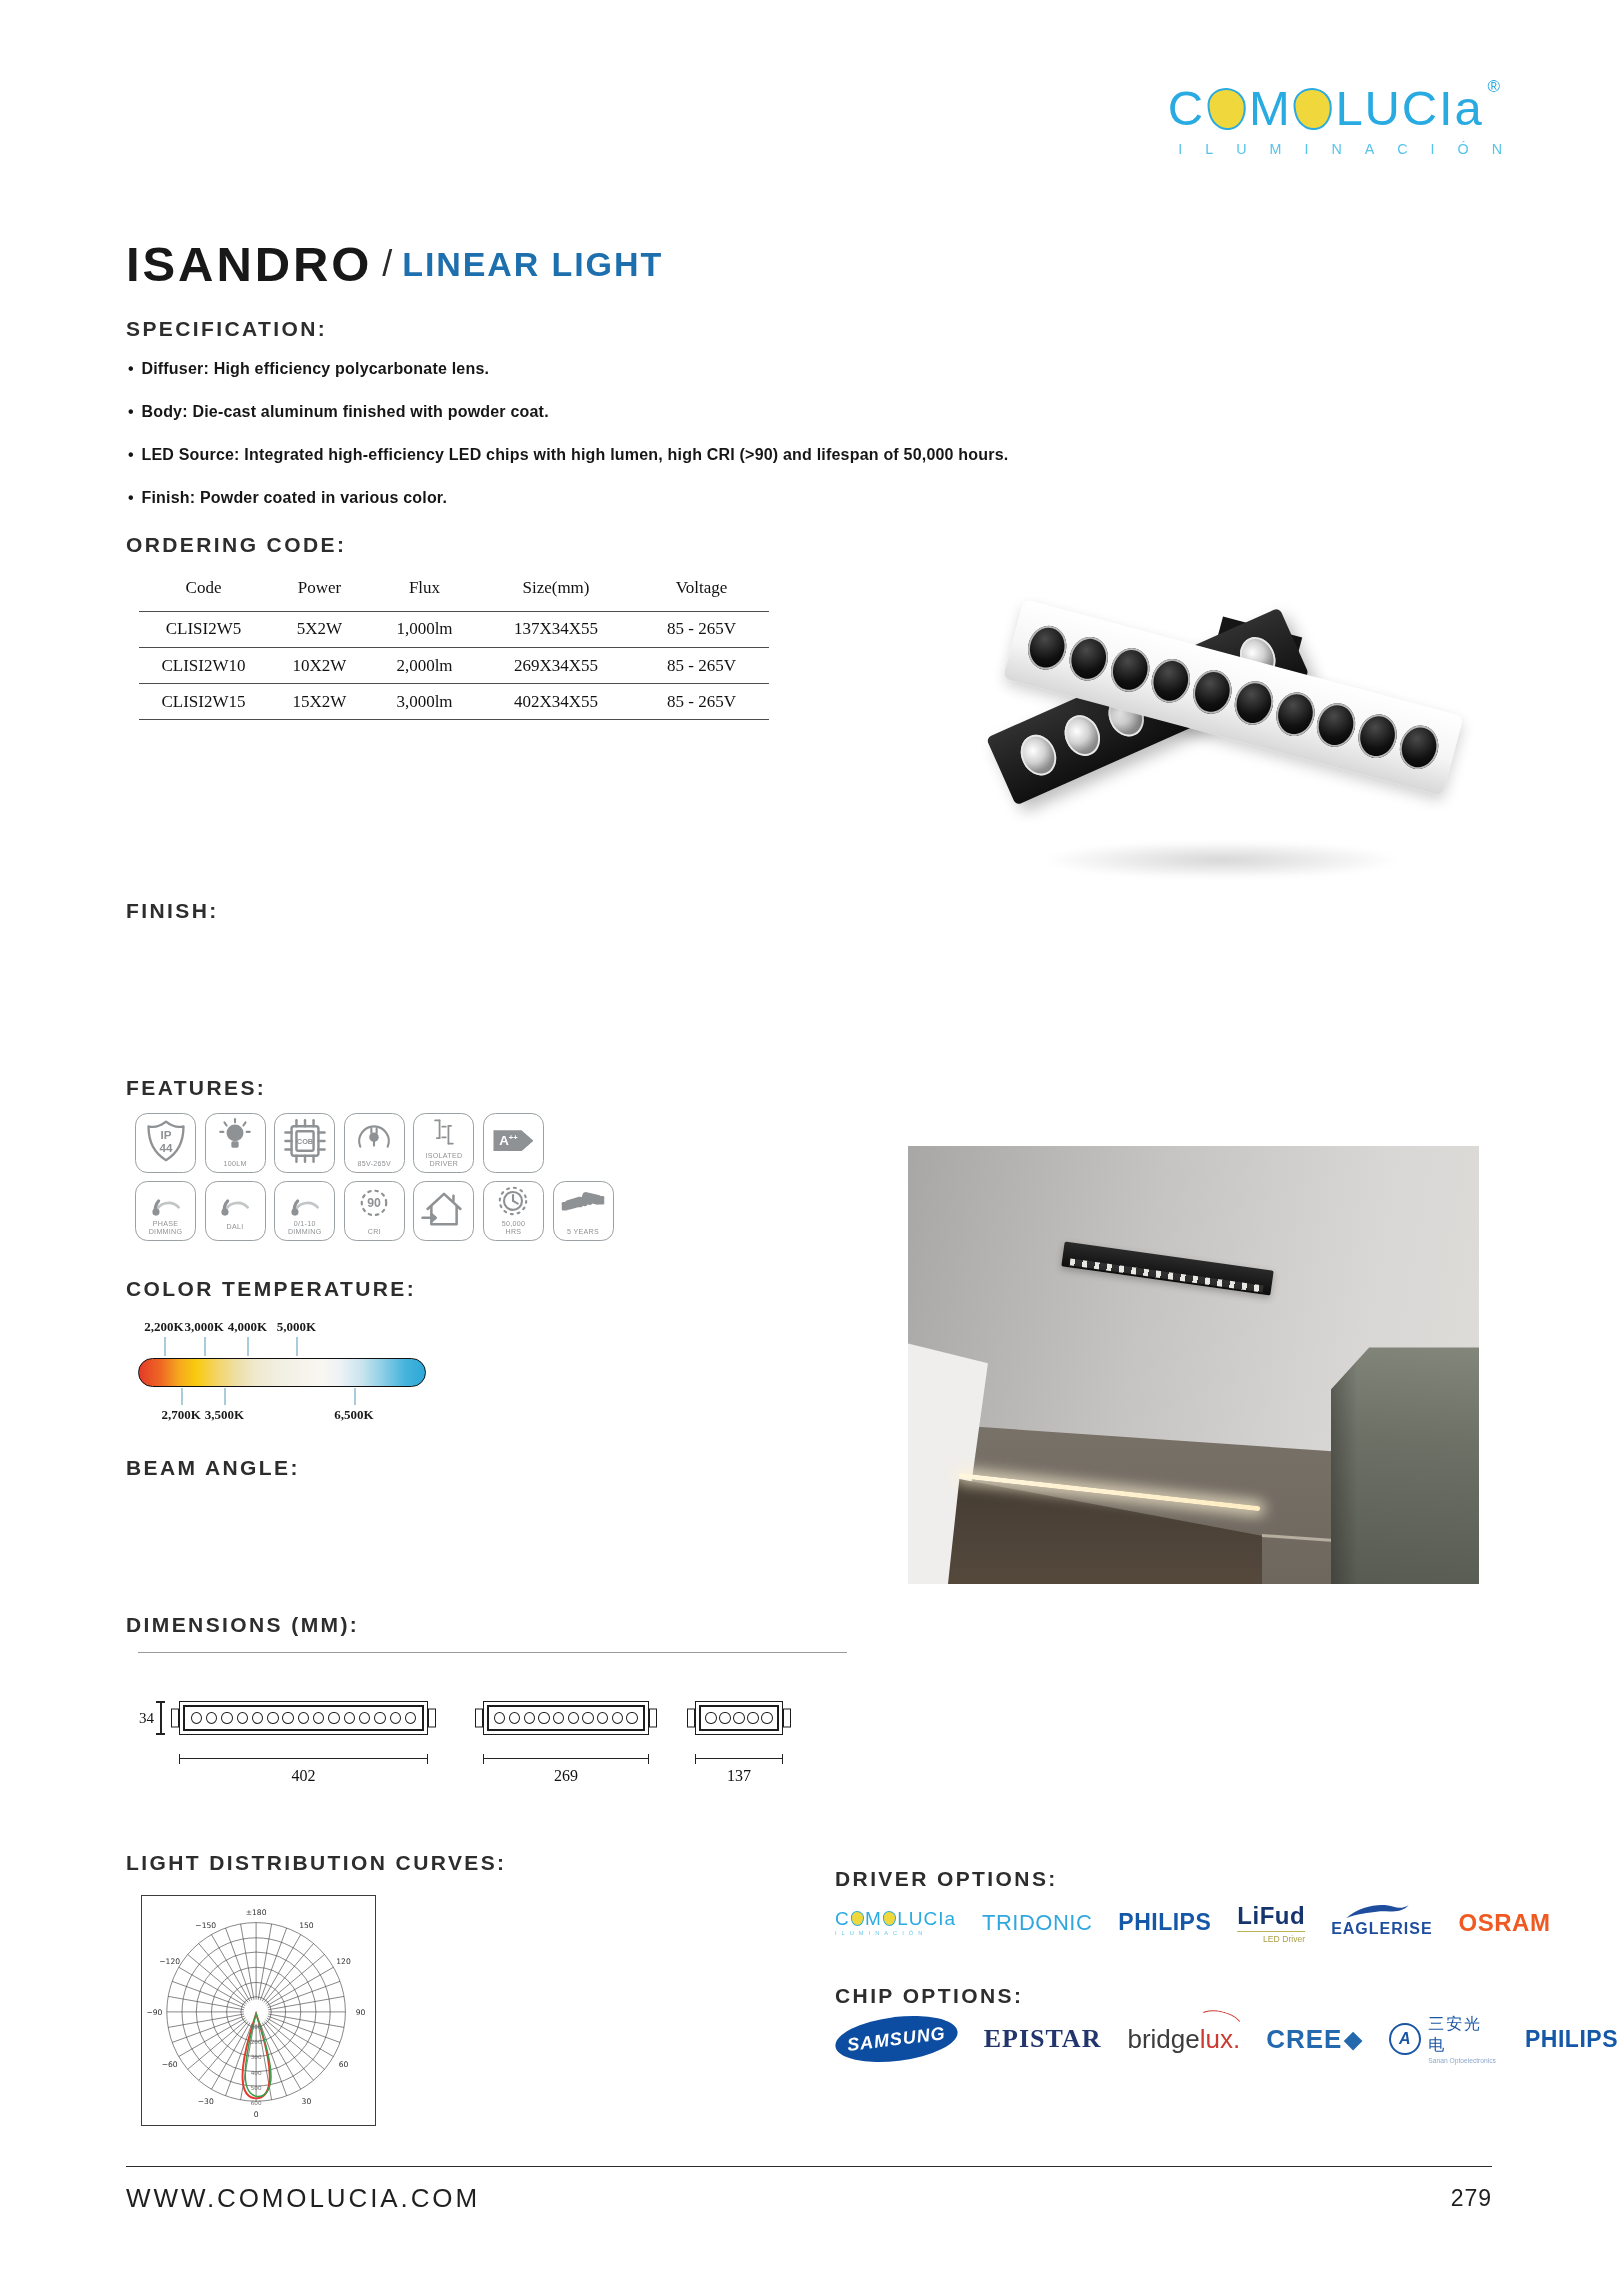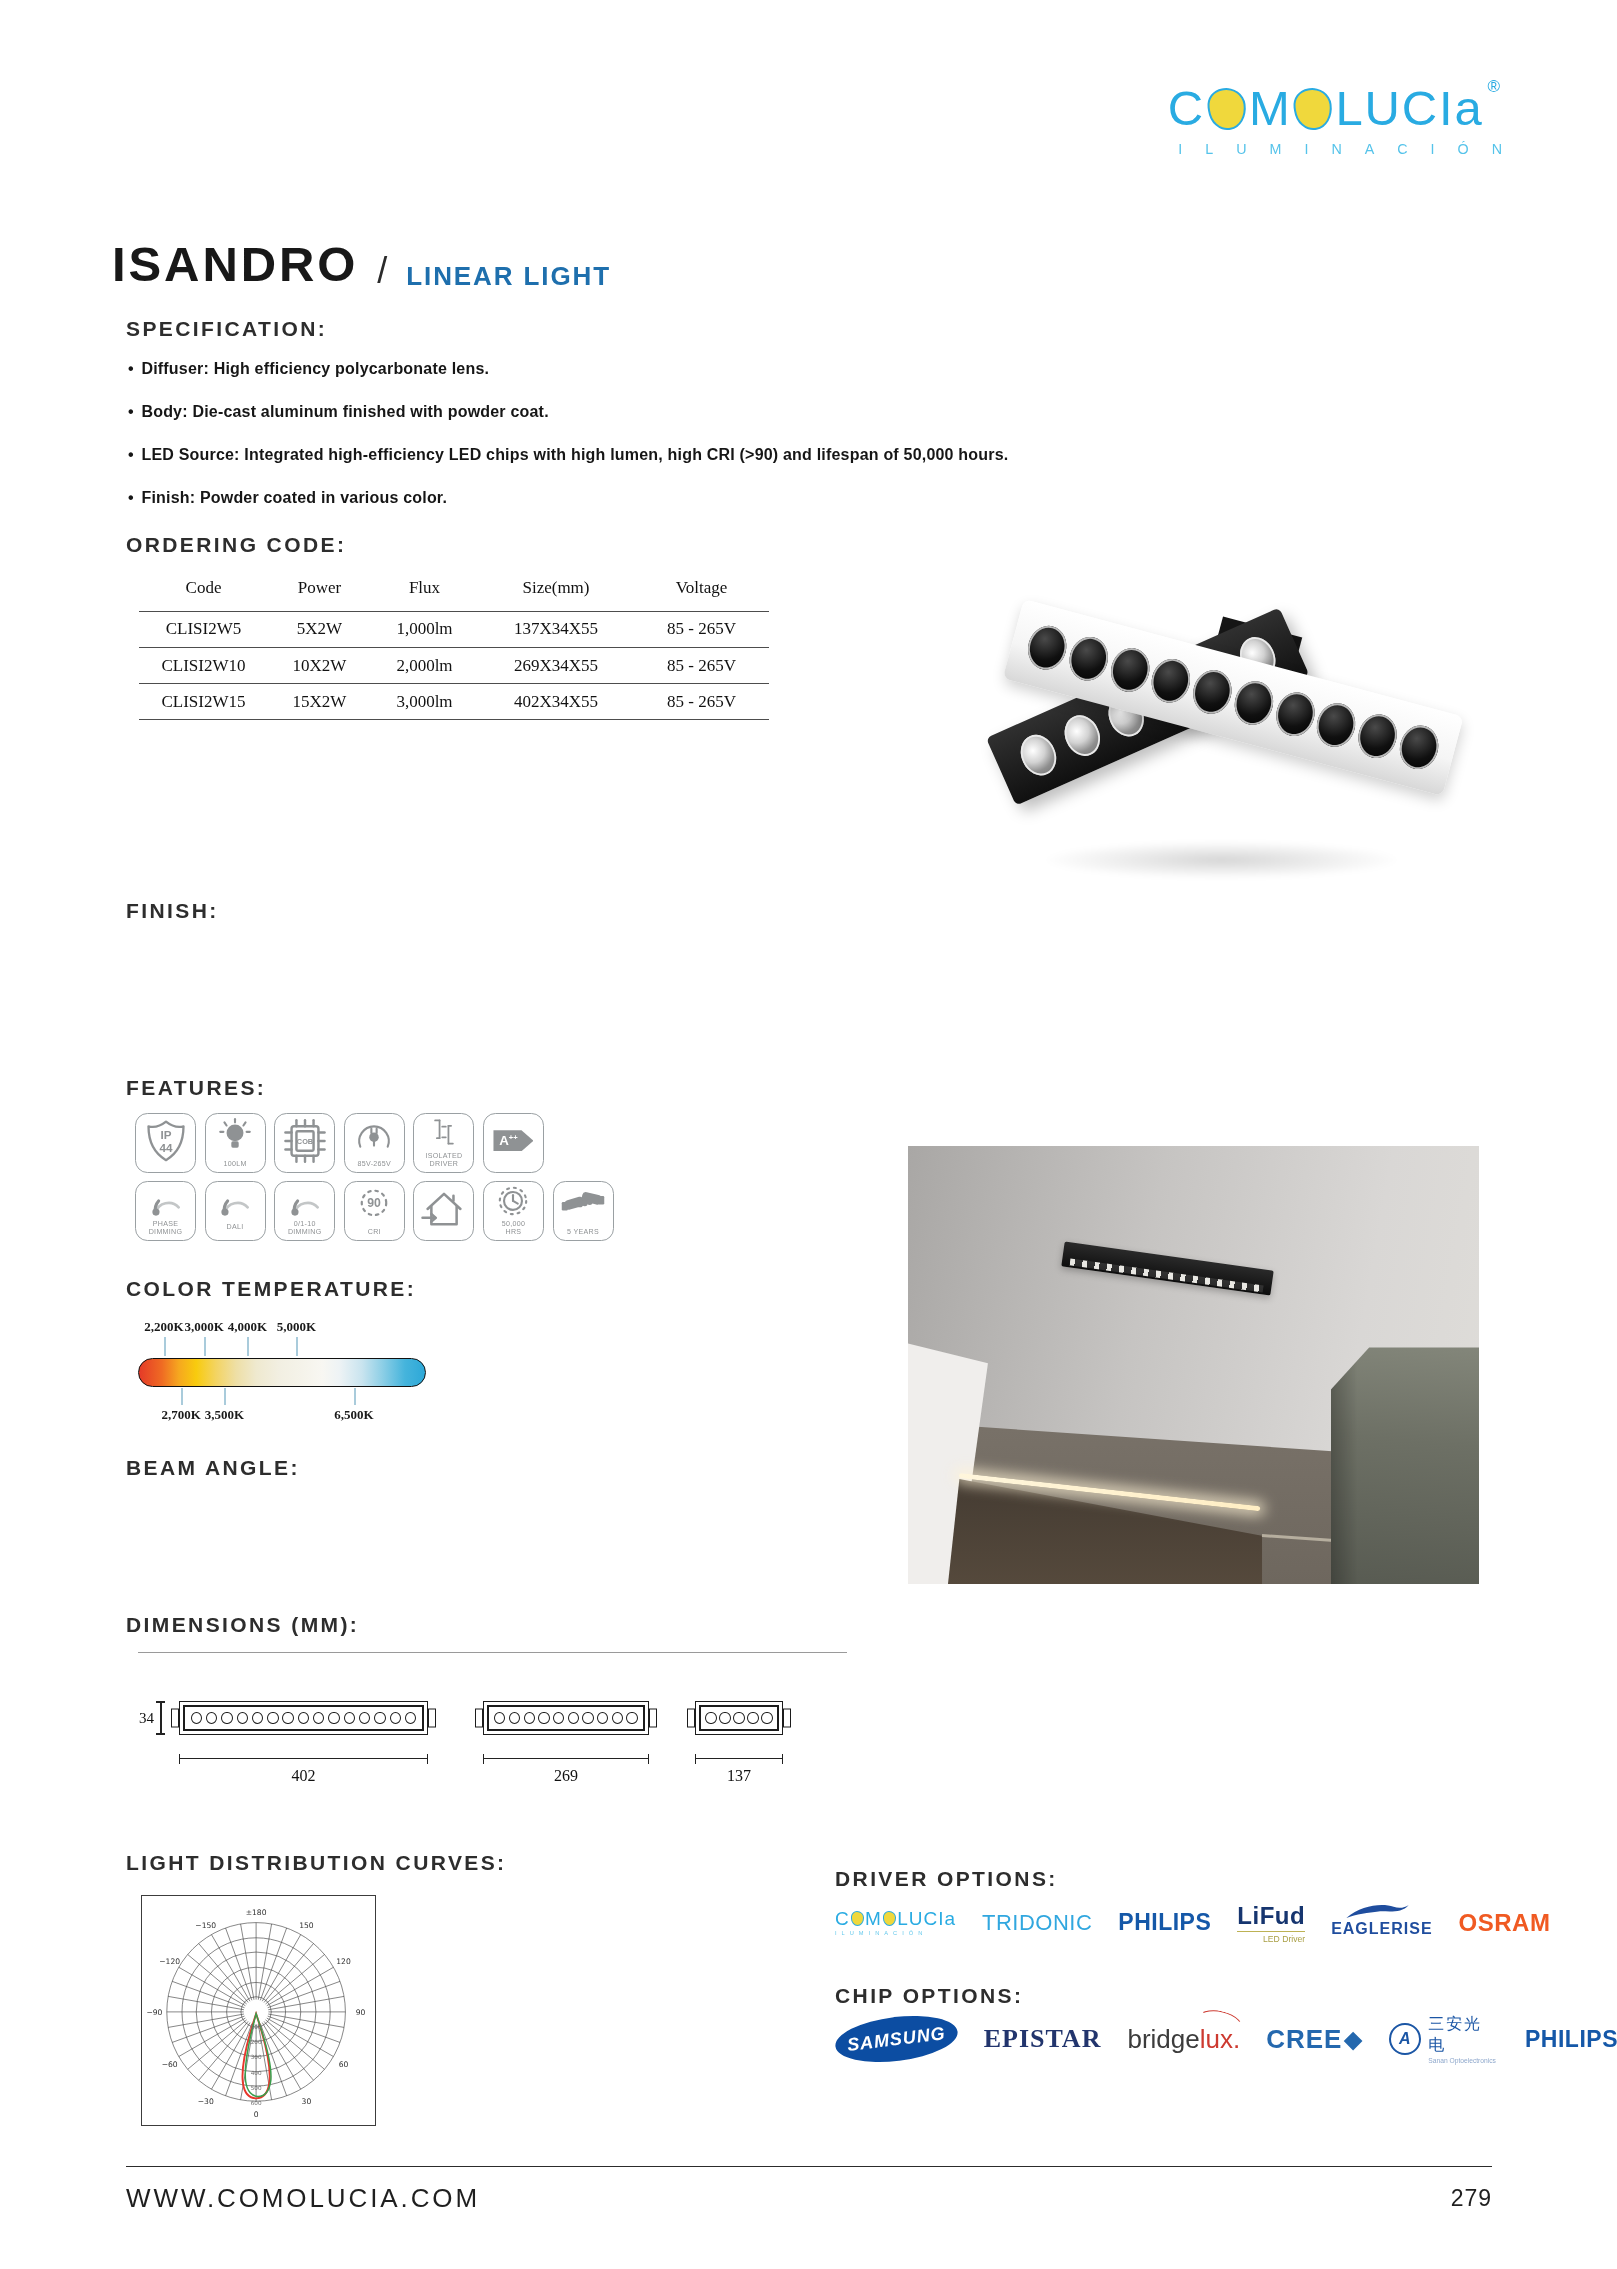--- a/index.html
+++ b/index.html
@@ -10,24 +10,24 @@
   .sh { position:absolute; font-size:21px; letter-spacing:2.4px; font-weight:600; color:#2d2d2d; }
 
   
   .logo { position:absolute; left:1103px; top:84px; width:399px; }
   .logo-main { display:flex; align-items:center; justify-content:flex-end; color:#29abe2; font-size:49px; font-weight:400; letter-spacing:1.9px; line-height:1; }
   .logo-blob { display:inline-block; width:38px; height:42px; margin:0 2.9px; background:#f0d83c; border:2.9px solid #29abe2; border-radius:46% 54% 50% 50% / 42% 46% 58% 54%; transform:rotate(-8deg); }
   .logo-reg { font-size:17px; align-self:flex-start; margin-left:3.8px; margin-top:-5.7px; }
   .logo-sub { margin-top:7.6px; color:#55c3ea; font-size:14.3px; letter-spacing:23px; margin-right:-23px; text-align:right; white-space:nowrap; }
 
   
-  .title { position:absolute; left:112px; top:236px; display:flex; align-items:flex-end; gap:19px; }
+  .title { position:absolute; left:126px; top:236px; display:flex; align-items:center; gap:10px; }
   .title-name { font-size:49px; font-weight:700; letter-spacing:2.9px; color:#181818; }
   .title-sep { font-size:36px; font-weight:400; color:#2b2b2b; }
-  .title-cat { font-size:26px; font-weight:700; letter-spacing:1.9px; color:#1e6fad; }
+  .title-cat { font-size:34px; font-weight:700; letter-spacing:1.9px; color:#1e6fad; }
 
   
   .spec-list { position:absolute; left:128px; top:360px; width:1141px; }
   .spec-item { font-size:16px; font-weight:600; color:#161616; margin-bottom:25px; letter-spacing:0.2px; }
   .spec-item .bull { margin-right:7.6px; }
 
   
   .otable { position:absolute; left:139px; top:569px; border-collapse:collapse; font-family:"Liberation Serif", serif; font-size:17px; color:#121212; }
   .otable th { font-weight:400; padding:8.6px 0 13.3px; }
   .otable td { padding:7.6px 0; }

